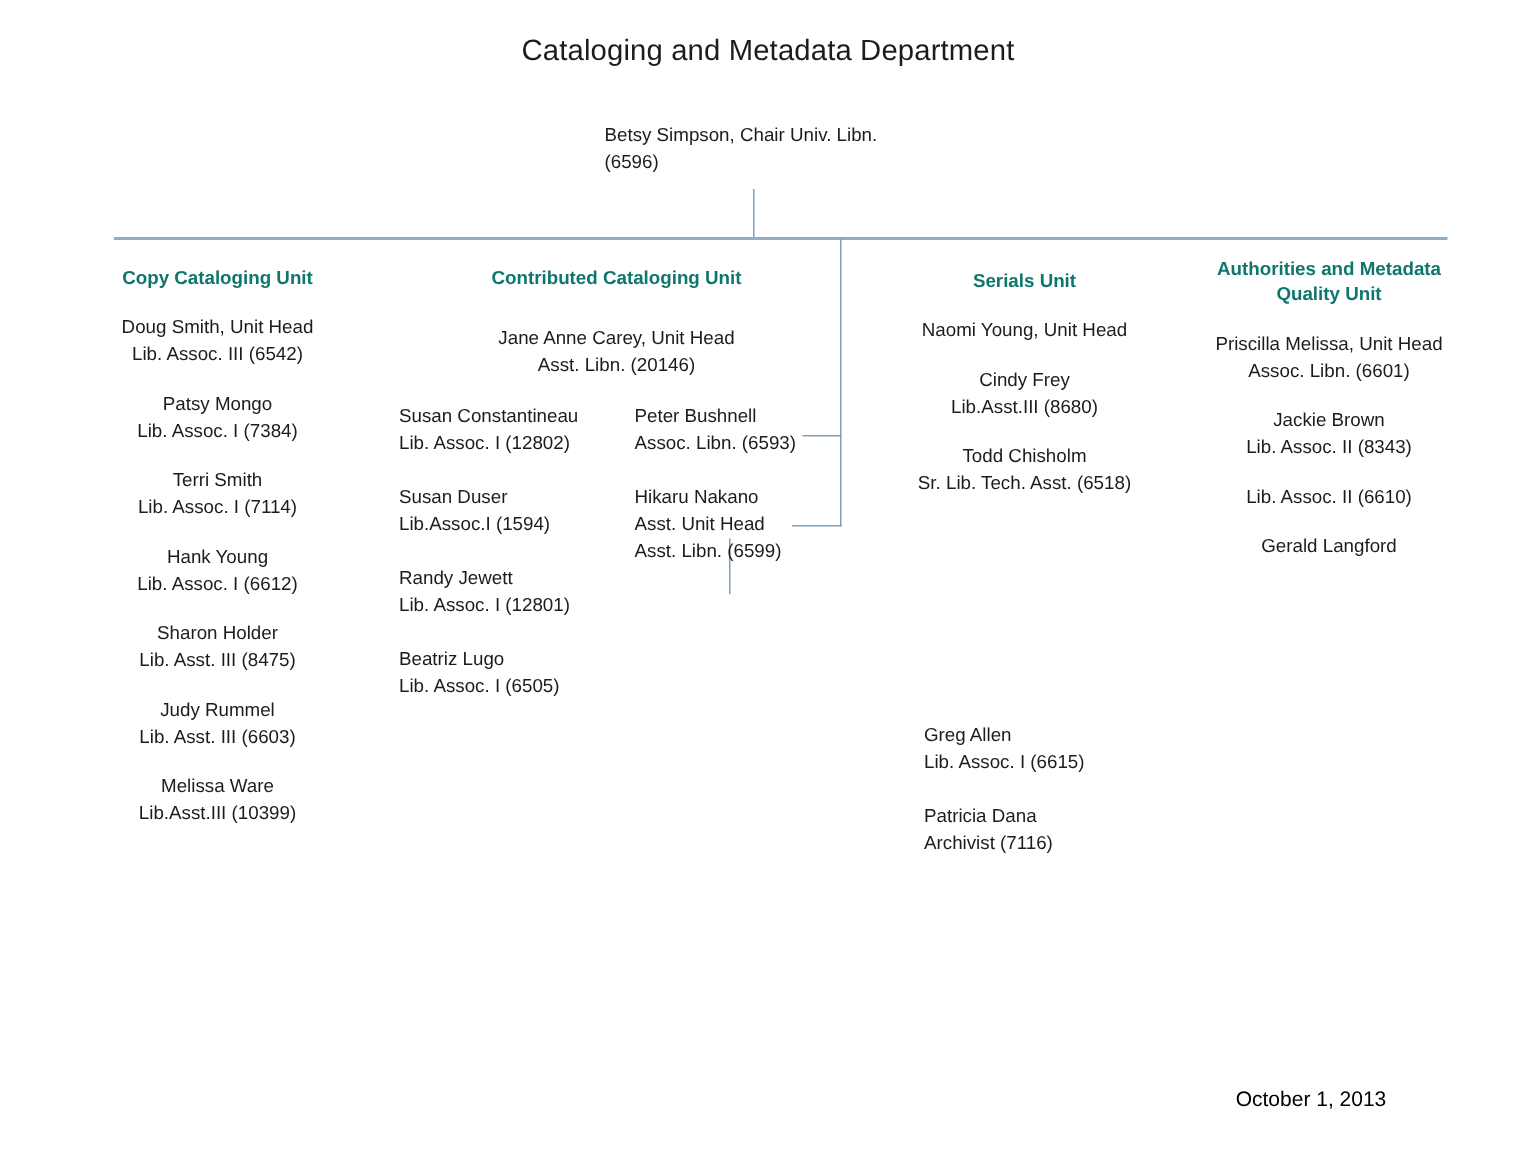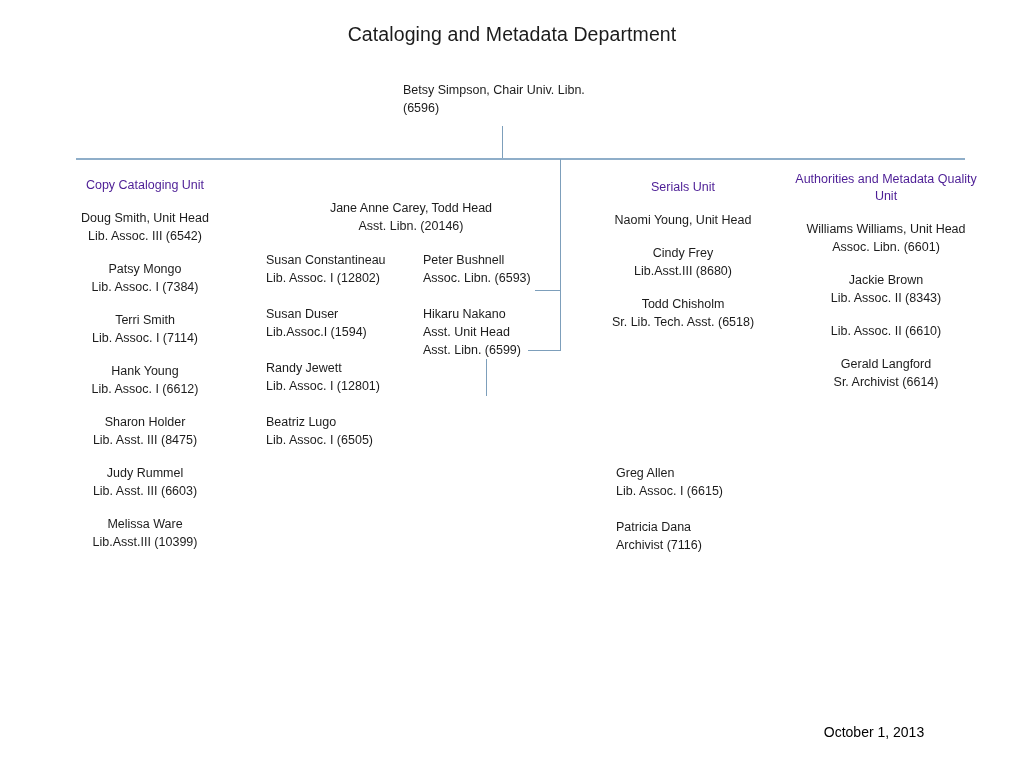--- a/index.html
+++ b/index.html
@@ -98,25 +98,25 @@
   }
 
   
   .unit-col {
     position: absolute;
     font-size: 12.5px;
     line-height: 18px;
     color: #1c1c1c;
   }
   .unit-heading {
-    font-weight: normal;
+    font-weight: bold;
     text-align: center;
     font-size: 12.5px;
     line-height: 17px;
-    color: #4c1d95;
+    color: #0f766e;
   }
   .person {
     text-align: center;
     margin-top: 15px;
   }
   .person .line {
     display: block;
     white-space: nowrap;
   }
 
@@ -234,23 +234,24 @@
       <span class="line">Judy Rummel</span>
       <span class="line">Lib. Asst. III (6603)</span>
     </div>
     <div class="person">
       <span class="line">Melissa Ware</span>
       <span class="line">Lib.Asst.III (10399)</span>
     </div>
   </div>
 
   <div class="unit-col" id="col-contributed">
+    <div class="unit-heading">Contributed Cataloging Unit</div>
 
     <div class="person head-person">
-      <span class="line">Jane Anne Carey, Todd Head</span>
+      <span class="line">Jane Anne Carey, Unit Head</span>
       <span class="line">Asst. Libn. (20146)</span>
     </div>
 
     <div class="sub-row">
 
       <div class="subcol-left">
         <div class="person">
           <span class="line">Susan Constantineau</span>
           <span class="line">Lib. Assoc. I (12802)</span>
         </div>
@@ -307,31 +308,30 @@
     <div class="person">
       <span class="line">Todd Chisholm</span>
       <span class="line">Sr. Lib. Tech. Asst. (6518)</span>
     </div>
   </div>
 
   <div class="unit-col" id="col-authorities">
     <div class="unit-heading">Authorities and Metadata Quality Unit</div>
 
     <div class="person">
-      <span class="line">Williams Williams, Unit Head</span>
+      <span class="line">Priscilla Melissa, Unit Head</span>
       <span class="line">Assoc. Libn. (6601)</span>
     </div>
     <div class="person">
       <span class="line">Jackie Brown</span>
       <span class="line">Lib. Assoc. II (8343)</span>
     </div>
     <div class="person">
       <span class="line">Lib. Assoc. II (6610)</span>
     </div>
     <div class="person">
       <span class="line">Gerald Langford</span>
-      <span class="line">Sr. Archivist (6614)</span>
     </div>
   </div>
 
   <div class="footer-date">October 1, 2013</div>
 
 </div>
 
 </body></html>

